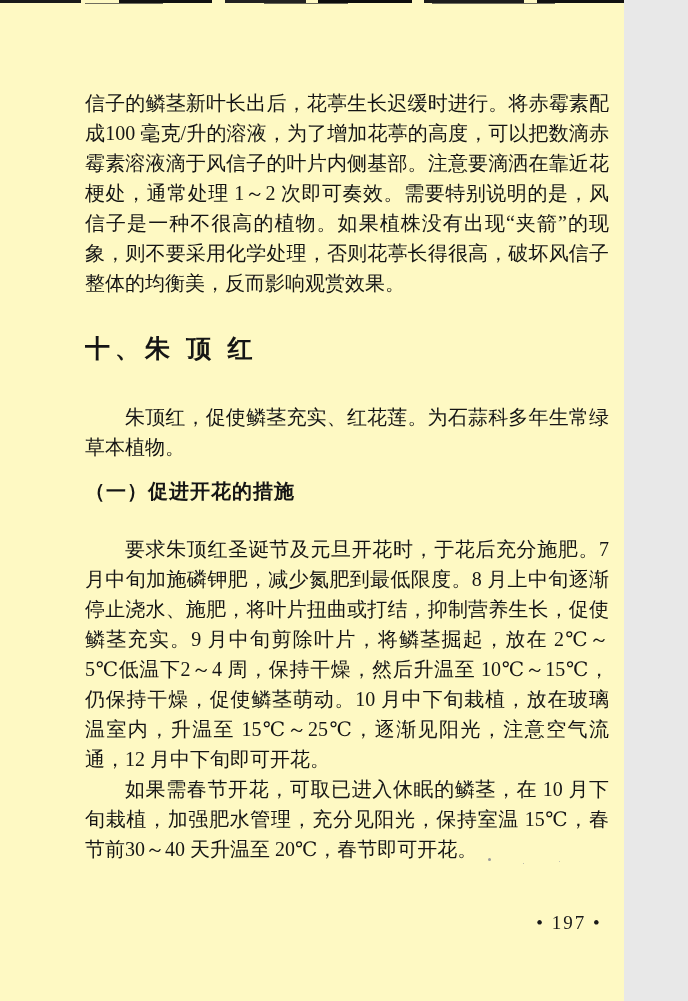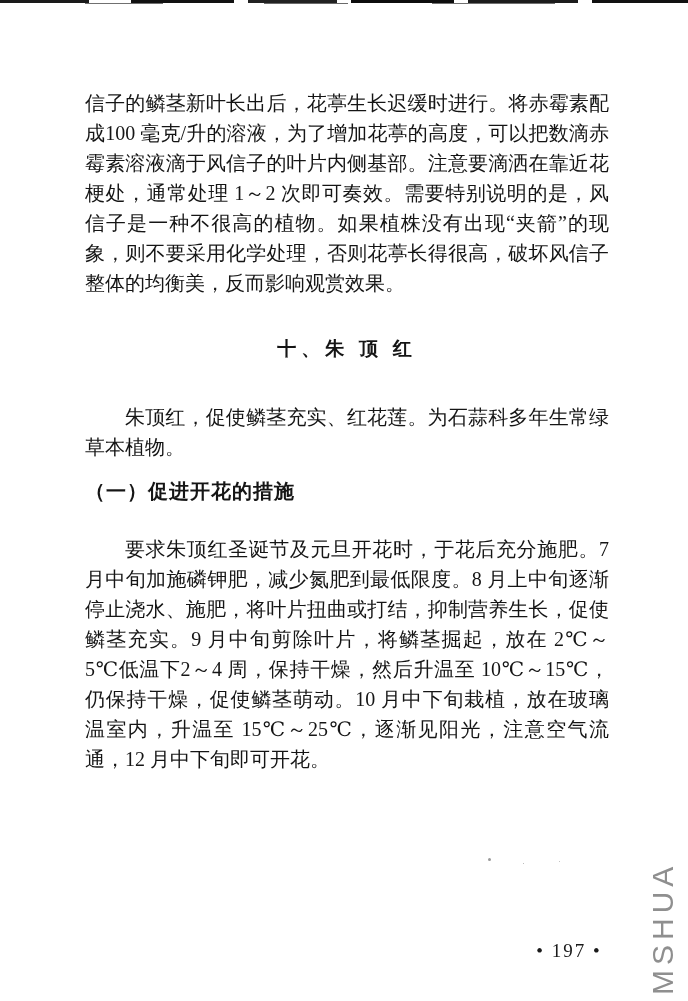--- a/index.html
+++ b/index.html
@@ -2,23 +2,23 @@
 <html><head>
 <meta charset="utf-8">
 <style>
   html, body {
     margin: 0;
     padding: 0;
     background: #e8e8e8;
   }
   .page {
     position: relative;
-    width: 688px;
+    width: 624px;
     height: 1001px;
-    background: #ffffff;
+    background: #fef9c3;
     overflow: hidden;
     font-family: "Liberation Serif", "DejaVu Serif", serif;
   }
   
   .scan-line {
     position: absolute;
     top: 0; left: 0;
     width: 100%; height: 3px;
     background: linear-gradient(90deg,
       #1a1a1a 0%, #1a1a1a 13%, transparent 13%, transparent 19%,
@@ -45,24 +45,23 @@
     width: 524px;
     color: #151515;
     font-size: 20px;
     line-height: 30px;
     text-align: justify;
   }
   .text-block p { margin: 0; }
   p.indent { text-indent: 2em; }
   h1.chapter {
     margin: 36px 0 38px;
-    font-size: 19px;
+    font-size: 25px;
     line-height: 30px;
     font-weight: bold;
-    text-align: center;
     letter-spacing: 5px;
     text-indent: 0;
   }
   h2.section {
     margin: 16px 0 30px;
     font-size: 20px;
     line-height: 26px;
     font-weight: bold;
     letter-spacing: 1px;
   }
@@ -70,21 +69,20 @@
   .page-number {
     position: absolute;
     top: 912px;
     left: 524px;
     width: 90px;
     font-size: 19px;
     color: #1a1a1a;
     letter-spacing: 2px;
     text-align: center;
     white-space: nowrap;
-    margin-top: 28px;
   }
   .watermark {
     position: absolute;
     top: 1001px;
     left: 646px;
     width: 220px;
     transform: rotate(-90deg);
     transform-origin: top left;
     font-family: "Liberation Sans", "DejaVu Sans", sans-serif;
     font-size: 30px;
@@ -114,20 +112,21 @@
     <p>信子的鳞茎新叶长出后，花葶生长迟缓时进行。将赤霉素配成100 毫克/升的溶液，为了增加花葶的高度，可以把数滴赤霉素溶液滴于风信子的叶片内侧基部。注意要滴洒在靠近花梗处，通常处理 1～2 次即可奏效。需要特别说明的是，风信子是一种不很高的植物。如果植株没有出现“夹箭”的现象，则不要采用化学处理，否则花葶长得很高，破坏风信子整体的均衡美，反而影响观赏效果。</p>
 
     <h1 class="chapter">十、朱 顶 红</h1>
 
     <p class="indent">朱顶红，促使鳞茎充实、红花莲。为石蒜科多年生常绿草本植物。</p>
 
     <h2 class="section">（一）促进开花的措施</h2>
 
     <p class="indent">要求朱顶红圣诞节及元旦开花时，于花后充分施肥。7 月中旬加施磷钾肥，减少氮肥到最低限度。8 月上中旬逐渐停止浇水、施肥，将叶片扭曲或打结，抑制营养生长，促使鳞茎充实。9 月中旬剪除叶片，将鳞茎掘起，放在 2℃～5℃低温下2～4 周，保持干燥，然后升温至 10℃～15℃，仍保持干燥，促使鳞茎萌动。10 月中下旬栽植，放在玻璃温室内，升温至 15℃～25℃，逐渐见阳光，注意空气流通，12 月中下旬即可开花。</p>
 
+    <p class="indent">如果需春节开花，可取已进入休眠的鳞茎，在 10 月下旬栽植，加强肥水管理，充分见阳光，保持室温 15℃，春节前30～40 天升温至 20℃，春节即可开花。</p>
 
 
 
   </div>
 
   <div class="speck" style="left:488px; top:858px;"></div>
 
   <div class="page-number">• 197 •</div>
 
   <div class="watermark">MSHUA</div>

